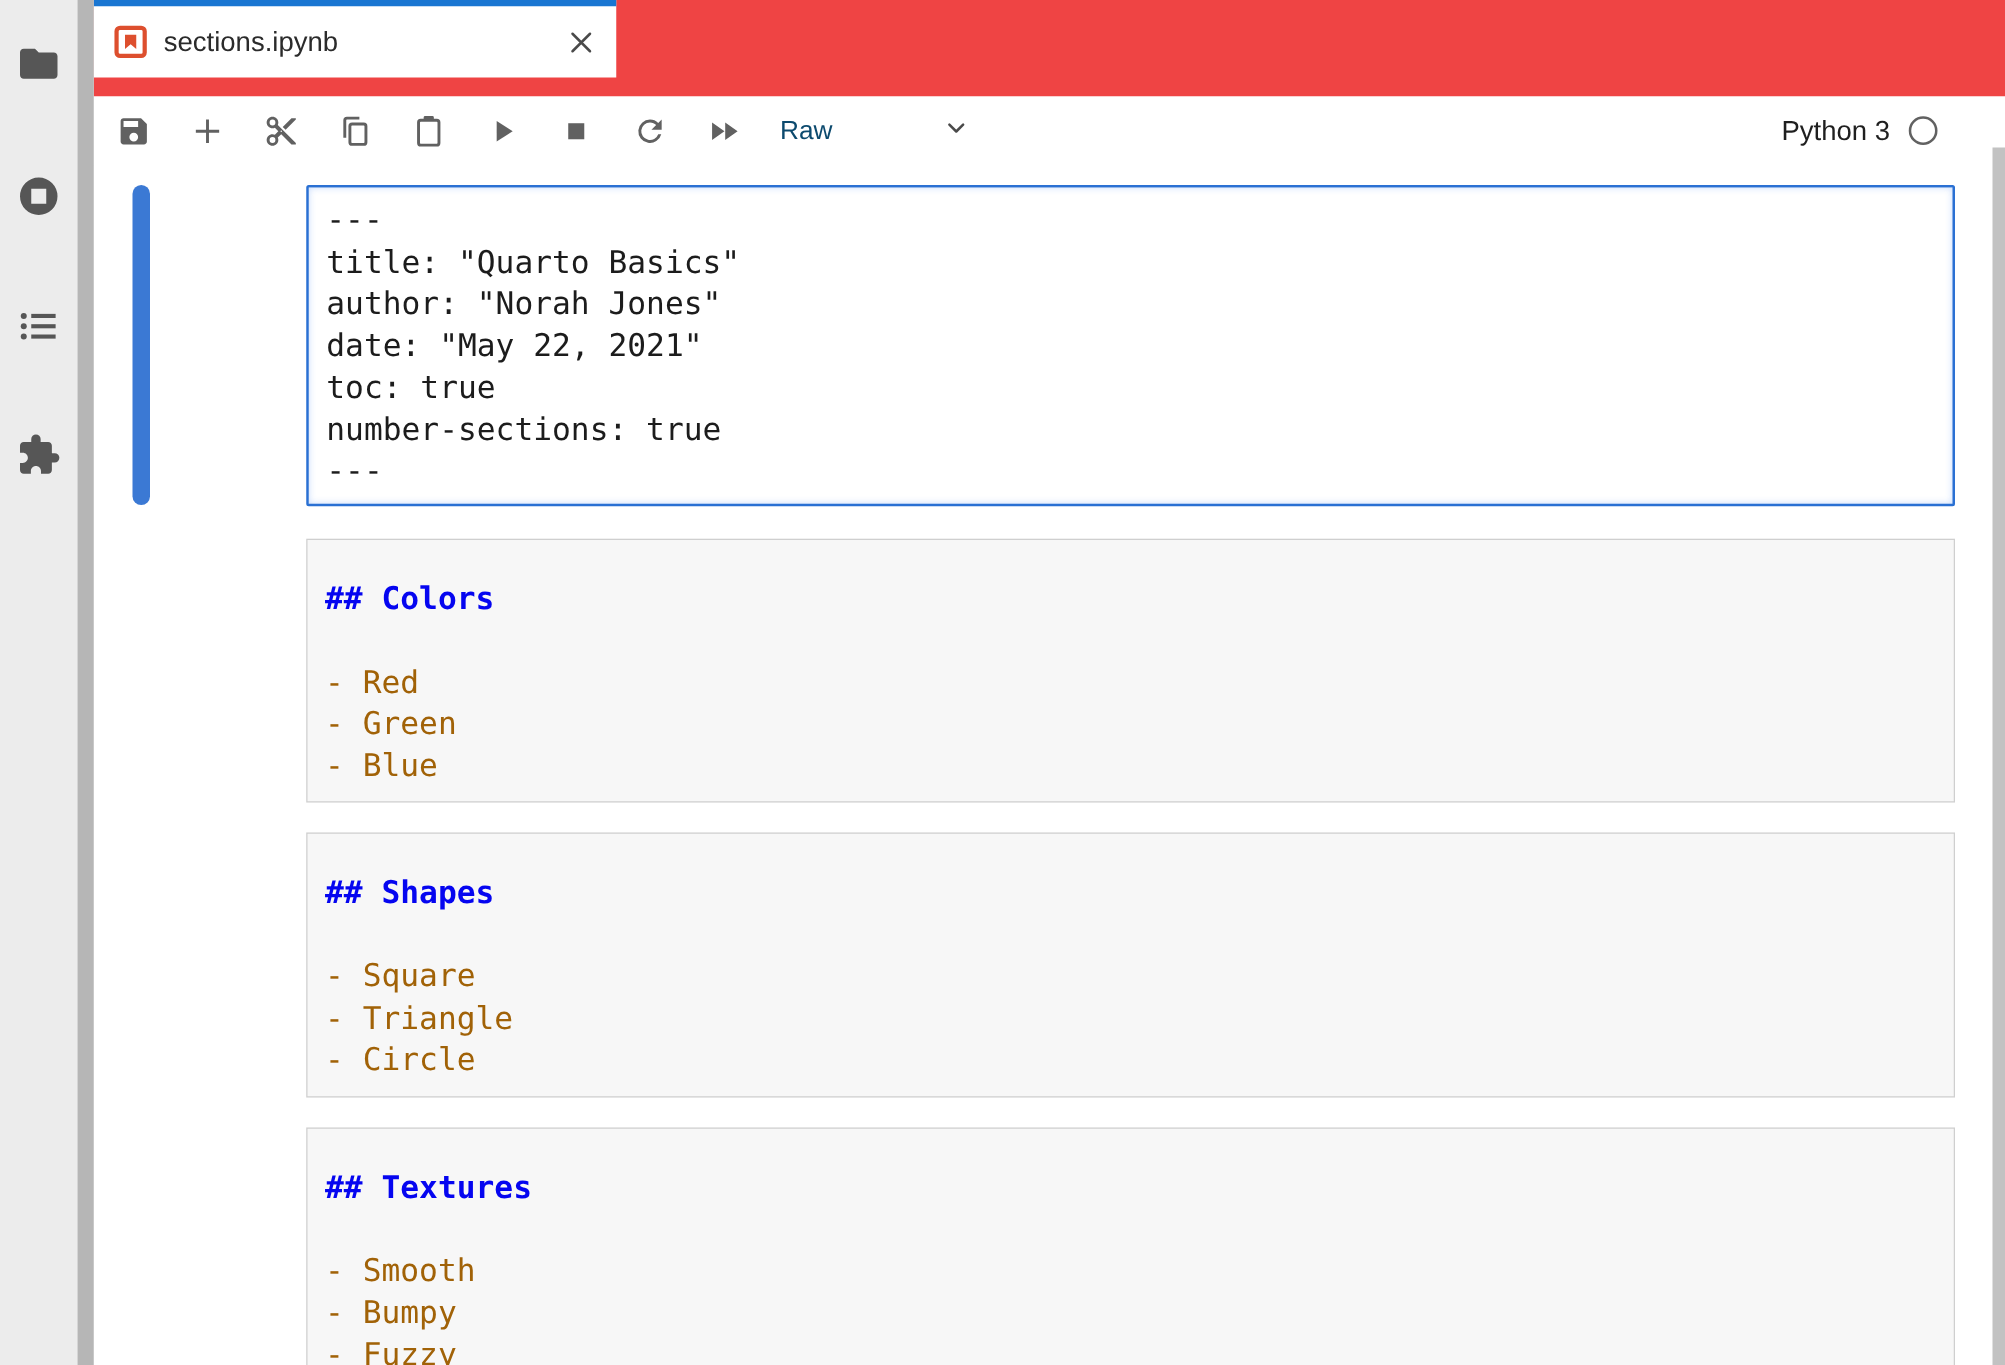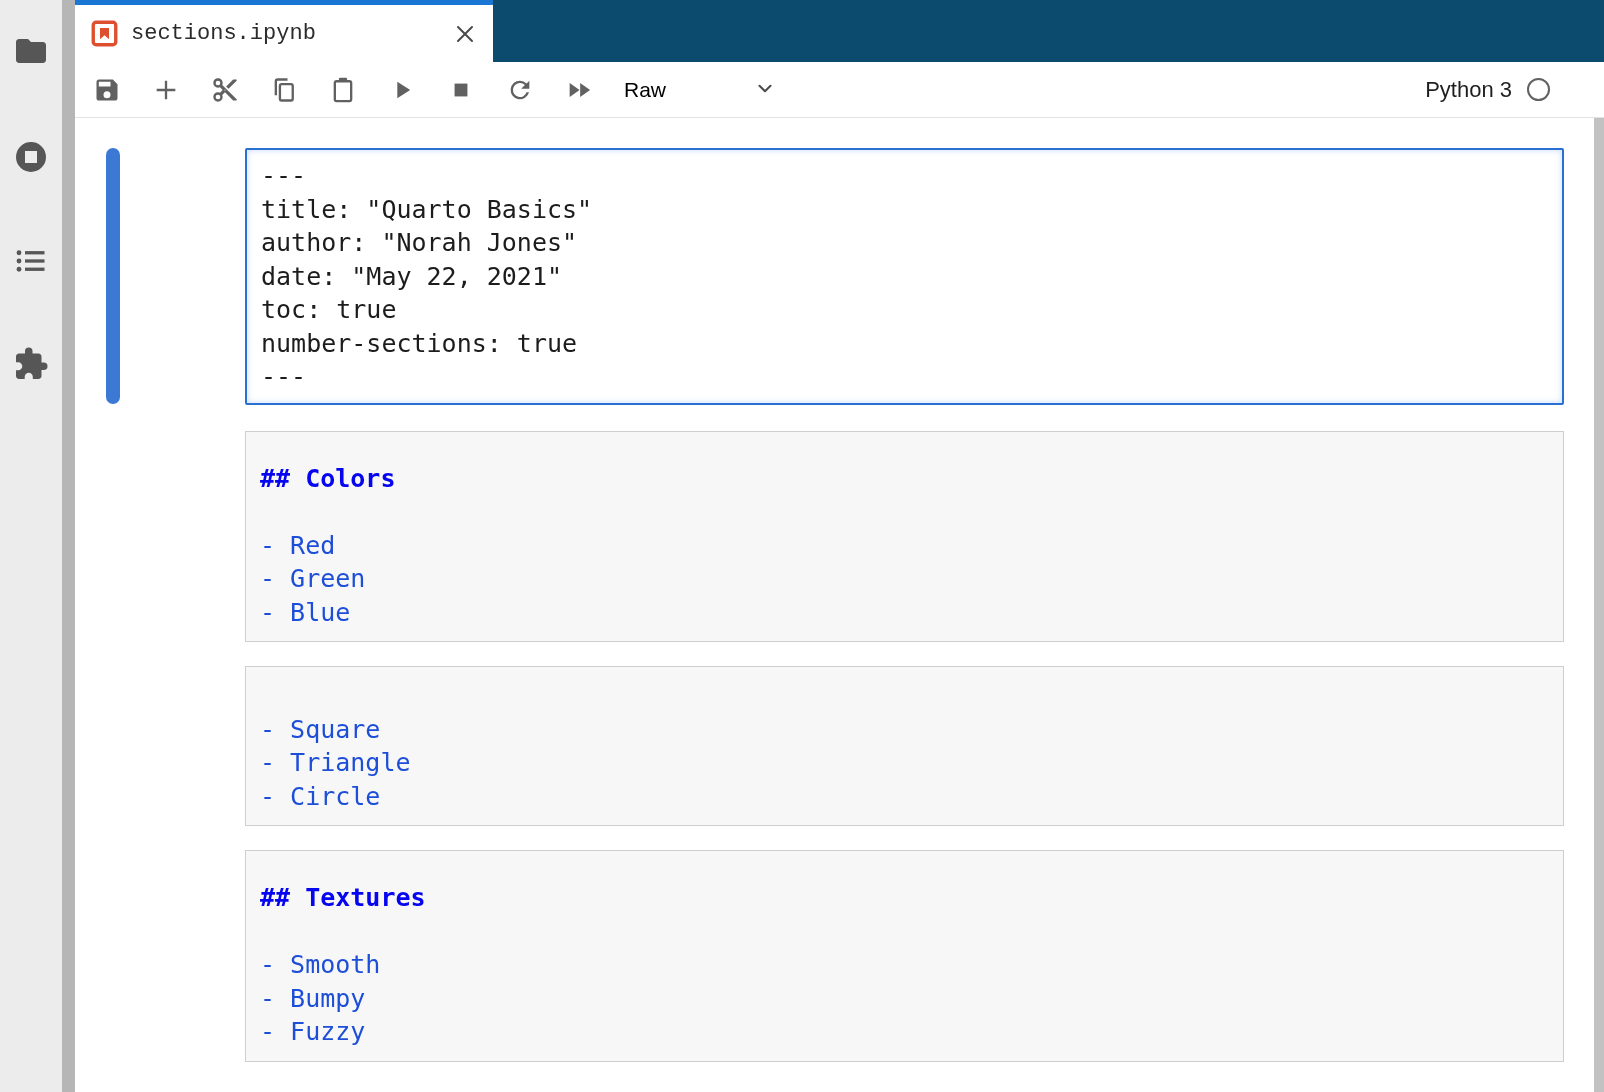--- a/index.html
+++ b/index.html
@@ -7,21 +7,21 @@
     width:1604px;height:1092px;position:relative;overflow:hidden;
     background:#ffffff;font-family:"Liberation Sans","DejaVu Sans",sans-serif;
   }
   
   .activity-bar{position:absolute;left:0;top:0;width:62px;height:1092px;background:#ececec;z-index:3;}
   .activity-divider{position:absolute;left:62px;top:0;width:13px;height:1092px;background:#b6b6b6;z-index:3;}
   .act-icon{position:absolute;left:13px;width:36px;height:36px;cursor:pointer;}
   .act-icon svg{width:36px;height:36px;display:block;}
   
   .main{position:absolute;left:75px;top:0;right:0;height:1092px;}
-  .tab-bar{position:relative;height:62px;background:#0c4a6e;font-family:Liberation Mono, monospace;}
+  .tab-bar{position:relative;height:77px;background:#ef4444;}
   .tab{
     position:absolute;left:0;top:0;width:418px;height:62px;background:#ffffff;
     border-top:5px solid #1976d2;box-sizing:border-box;
     display:flex;align-items:center;gap:13px;padding:0 16px;
   }
   .tab-doc-icon{width:27px;height:27px;flex:0 0 auto;}
   .tab-doc-icon svg{width:27px;height:27px;display:block;}
   .tab-title{font-size:22px;color:#2b2b2b;white-space:nowrap;}
   .tab-close{margin-left:auto;width:24px;height:24px;cursor:pointer;}
   .tab-close svg{width:24px;height:24px;display:block;}
@@ -29,21 +29,21 @@
   .toolbar{
     height:56px;background:#ffffff;border-bottom:1px solid #e3e3e3;
     box-sizing:border-box;display:flex;align-items:center;padding-left:18px;
   }
   .tb-btn{width:28px;height:28px;margin-right:31px;flex:0 0 auto;cursor:pointer;}
   .tb-btn svg{width:28px;height:28px;display:block;}
   .cell-type-select{
     display:flex;align-items:center;justify-content:space-between;
     width:152px;margin-left:0;cursor:pointer;
   }
-  .cell-type-value{font-size:21px;color:#000000;}
+  .cell-type-value{font-size:21px;color:#0c4a6e;}
   .cell-type-select svg{width:22px;height:22px;}
   .kernel-area{margin-left:auto;display:flex;align-items:center;gap:15px;padding-right:54px;}
   .kernel-name{font-size:22px;color:#1f1f1f;}
   .kernel-status{width:23px;height:23px;border:2.5px solid #616161;border-radius:50%;box-sizing:border-box;cursor:pointer;}
   
   .notebook{position:absolute;top:118px;left:0;right:0;bottom:0;background:#ffffff;}
   .nb-scrollbar{position:absolute;right:0;top:0;width:10px;height:100%;background:#c2c2c2;cursor:pointer;}
   .collapser{position:absolute;left:31px;top:30px;width:14px;height:256px;background:#3b79d4;border-radius:7px;cursor:pointer;}
   .cells{position:absolute;left:170px;top:30px;width:1319px;}
   .cell{
@@ -54,21 +54,21 @@
     background:#ffffff;border:2px solid #2a70d3;border-radius:2px;
     padding:9px 14px;margin-bottom:26px;
     box-shadow:inset 0 0 6px rgba(66,133,244,.30);
   }
   .cell.markdown{
     background:#f7f7f7;border:1px solid #cfcfcf;
     padding:12px 14px;margin-bottom:24px;
   }
   .line{white-space:pre;color:#1c1c1c;min-height:33.5px;}
   .line.header{color:#0505f0;font-weight:bold;margin-top:18px;}
-  .line.list{color:#1d4ed8;}
+  .line.list{color:#a16207;}
 </style>
 </head>
 <body>
 
 <div class="activity-bar">
   <div class="act-icon" style="top:33px;">
     <span><svg viewBox="0 0 24 24">
           <path fill="#565656" d="M10 4H4c-1.1 0-2 .9-2 2v12c0 1.1.9 2 2 2h16c1.1 0 2-.9 2-2V8c0-1.1-.9-2-2-2h-8l-2-2z"></path>
         </svg></span>
   </div>
@@ -176,20 +176,21 @@
           <div class="line plain">---</div>
         </div>
         <div class="cell markdown">
           <div class="line header">## Colors</div>
           <div class="line plain"></div>
           <div class="line list">- Red</div>
           <div class="line list">- Green</div>
           <div class="line list">- Blue</div>
         </div>
         <div class="cell markdown">
+          <div class="line header">## Shapes</div>
           <div class="line plain"></div>
           <div class="line list">- Square</div>
           <div class="line list">- Triangle</div>
           <div class="line list">- Circle</div>
         </div>
         <div class="cell markdown">
           <div class="line header">## Textures</div>
           <div class="line plain"></div>
           <div class="line list">- Smooth</div>
           <div class="line list">- Bumpy</div>

